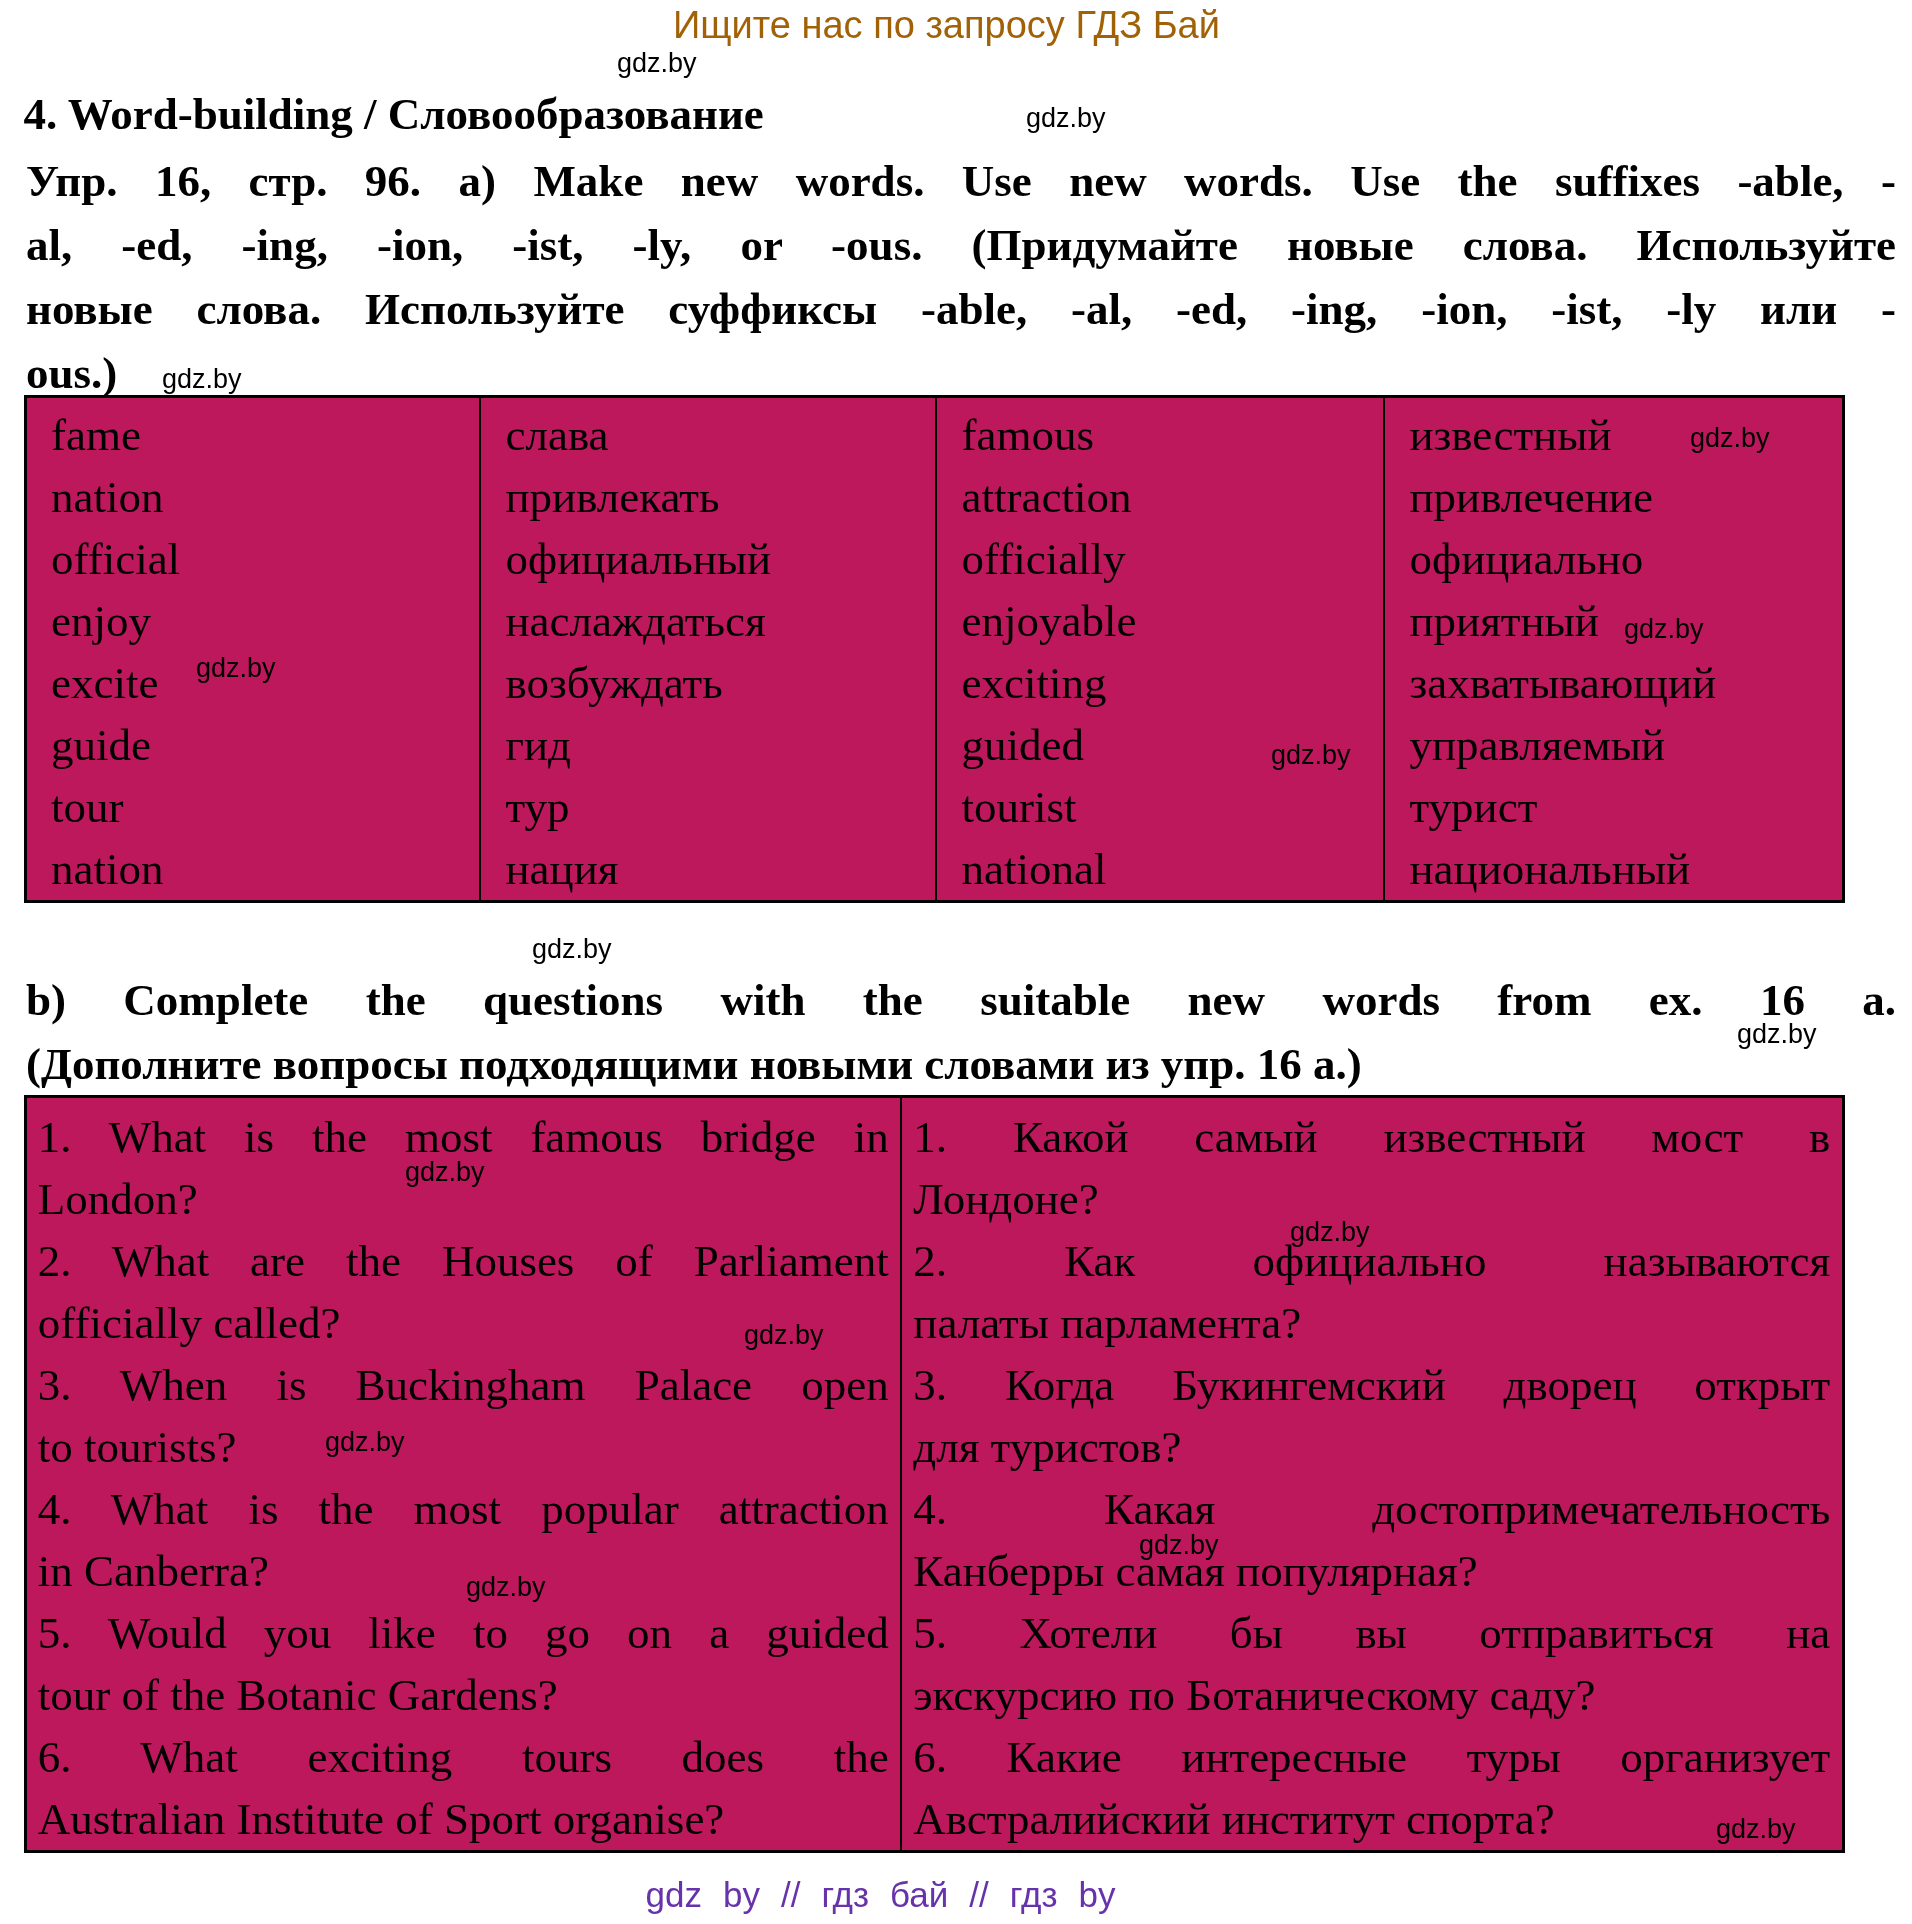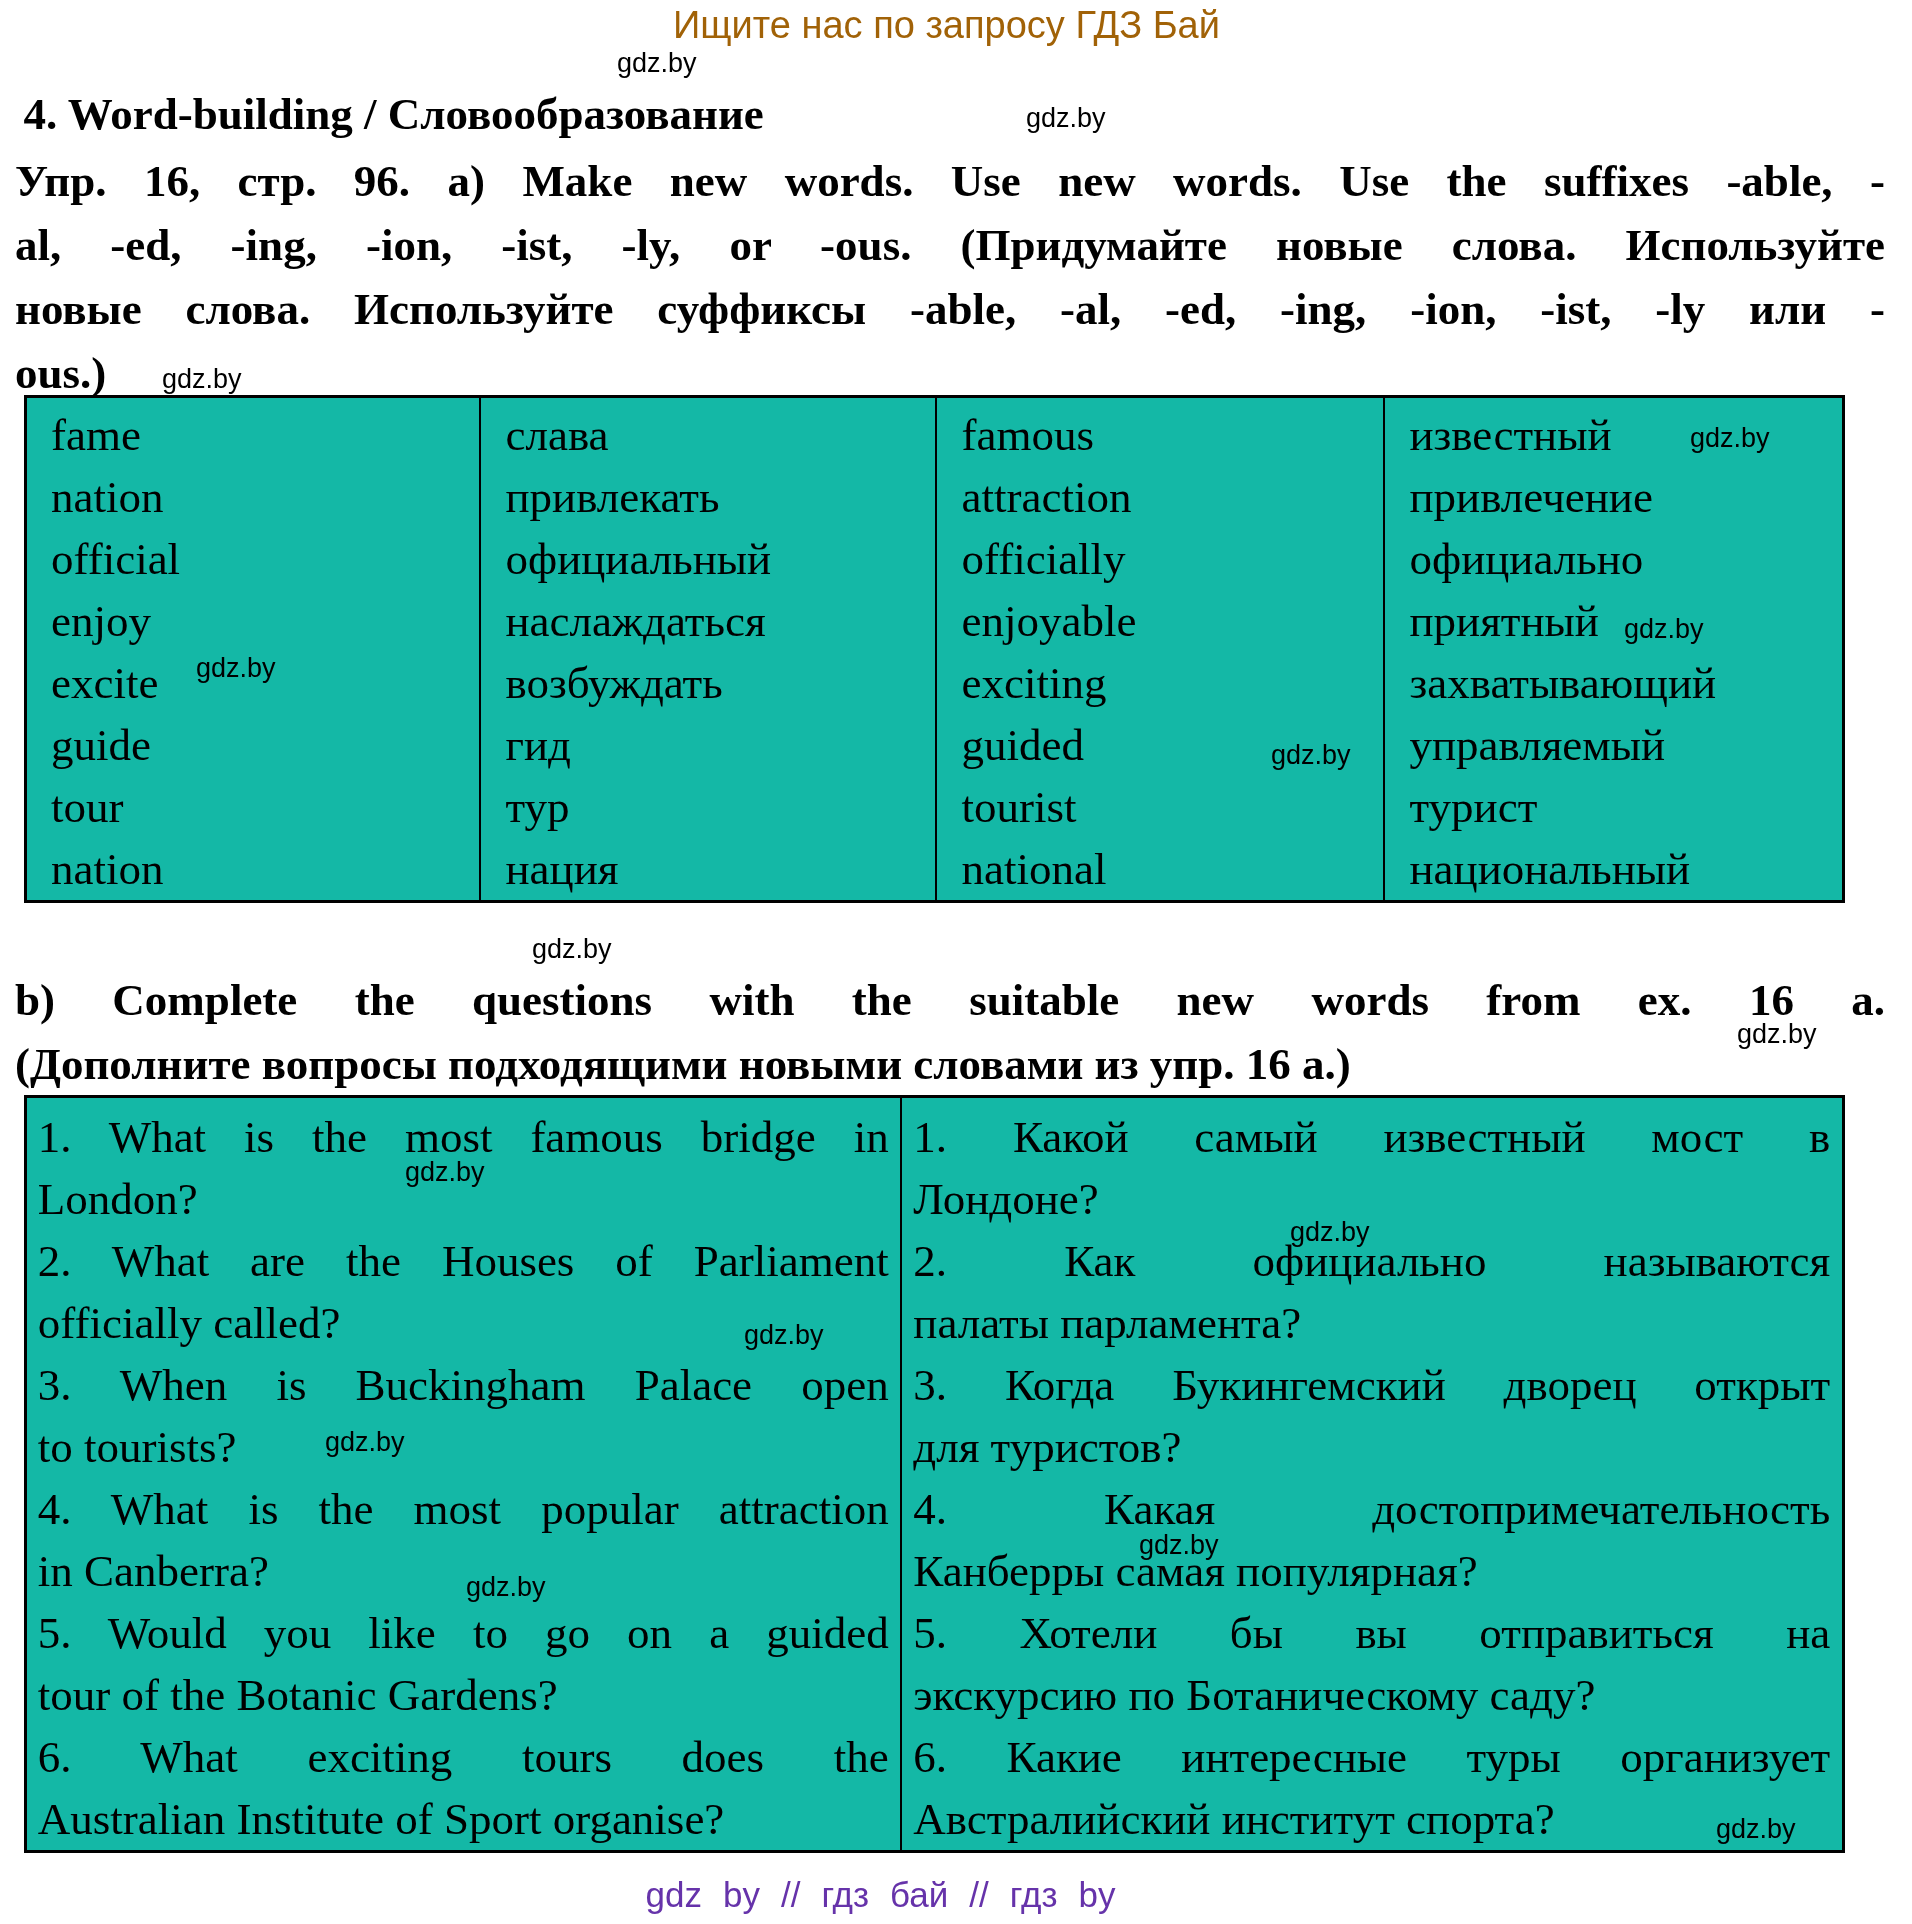--- a/index.html
+++ b/index.html
@@ -19,31 +19,31 @@
     position:absolute;white-space:nowrap;
     font-family:"Liberation Sans","DejaVu Sans",sans-serif;
     font-size:27px;line-height:28px;color:#000000;z-index:5;
   }
   
   #title{
     position:absolute;left:23.5px;top:90px;width:1870px;
     font-size:45px;font-weight:bold;line-height:49px;
   }
   .instr{
-    position:absolute;left:15px;width:1870px;
+    position:absolute;left:26px;width:1870px;
     font-size:45px;font-weight:bold;
   }
   #instrA{top:149px;}
   #instrB{top:968px;}
   .iline{height:64px;line-height:64px;white-space:nowrap;}
   .jl{text-align:justify;text-align-last:justify;white-space:normal;}
   
   table.grid{
     position:absolute;border-collapse:collapse;table-layout:fixed;
-    border:3.8px solid #000;background:#14b8a6;
+    border:3.8px solid #000;background:#be185d;
   }
   table.grid td{border:2.8px solid #000;vertical-align:top;}
   #vocab{left:23.5px;top:395px;width:1817px;height:508px;}
   #vocab td{padding:5.6px 0 0 24.5px;}
   .vline{height:62px;line-height:62px;font-size:45px;white-space:nowrap;}
   
   #questions{left:23.5px;top:1095px;width:1817px;height:757px;}
   #questions td{padding:7.5px 11.3px 0 11.3px;}
   .qline{font-size:45px;line-height:62px;}
   

